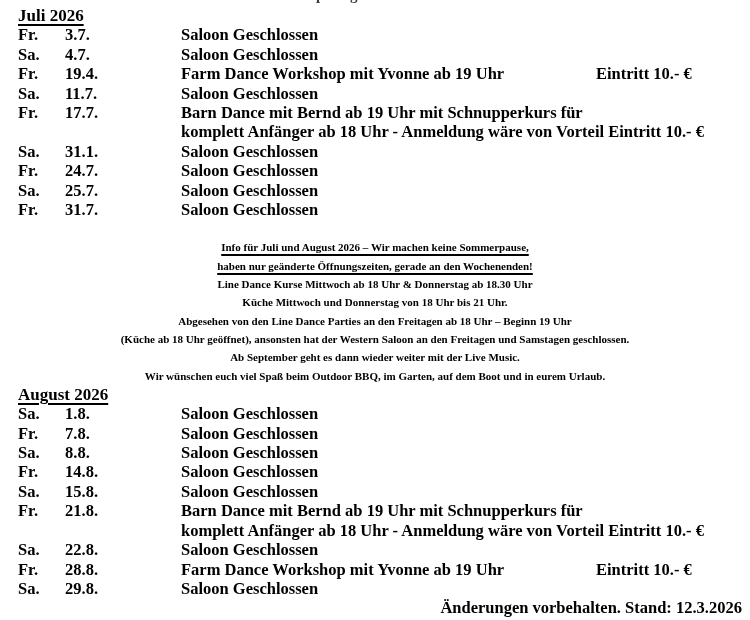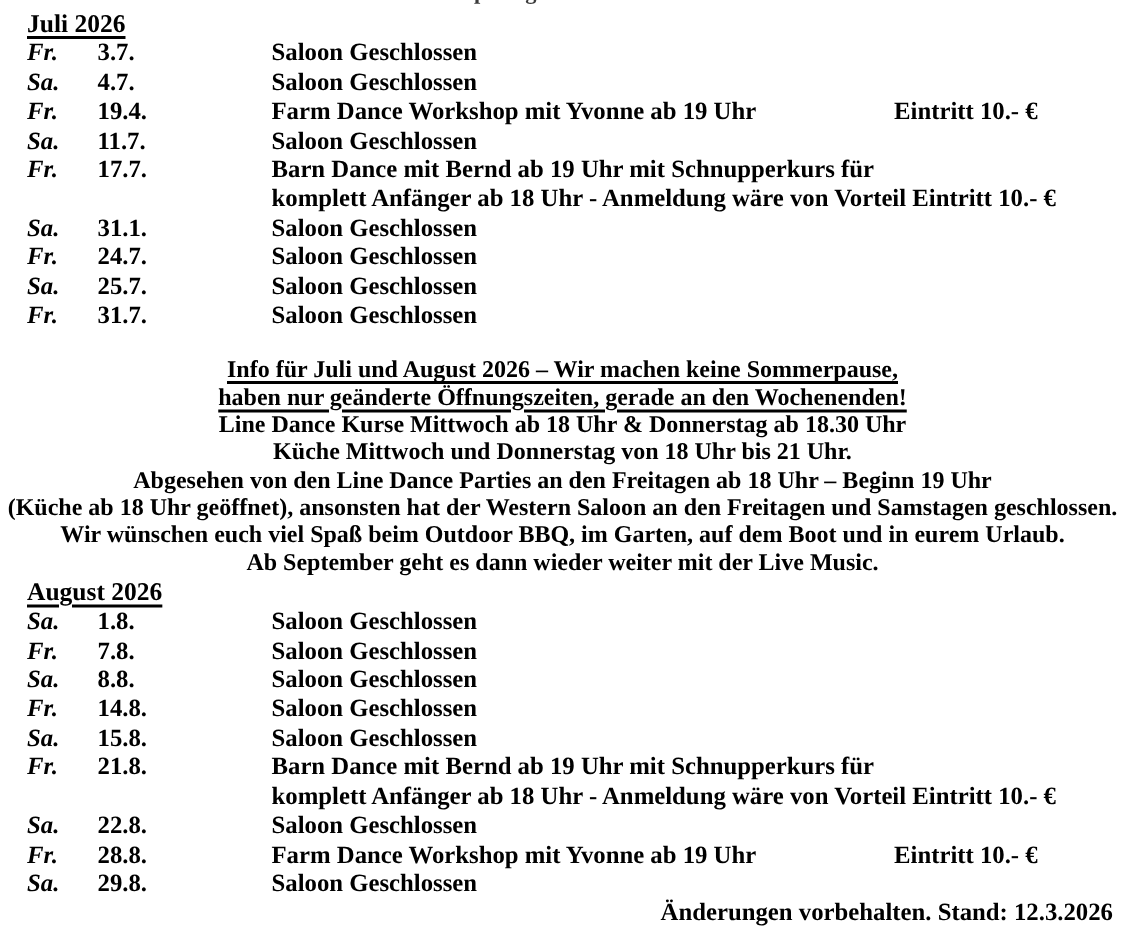--- a/index.html
+++ b/index.html
@@ -25,32 +25,32 @@
   }
 
   .section-title { font-size: 17px; line-height: 19.4px; white-space: nowrap; }
   .u {
     text-decoration: underline;
     text-decoration-thickness: 1.8px;
     text-underline-offset: 3px;
   }
 
   .row { position: relative; font-size: 16.5px; line-height: 19.4px; }
-  .day  { display: inline-block; width: 47px;  vertical-align: top; font-style: italic; }
+  .day  { display: inline-block; width: 47px;  vertical-align: top; }
   .date { display: inline-block; width: 116px; vertical-align: top; }
   .desc { white-space: nowrap; }
   .fee  { position: absolute; left: 578px; top: 0; white-space: nowrap; }
   .line2 { margin-left: 163px; white-space: nowrap; }
 
   .info {
     margin-left: -18px; margin-right: -8px;
     margin-top: 19px;
     text-align: center;
   }
-  .info-line { font-size: 16px; line-height: 18.3px; white-space: nowrap; }
+  .info-line { font-size: 11px; line-height: 18.3px; white-space: nowrap; }
 
   .footer {
     font-size: 16.5px; line-height: 19.4px;
     text-align: right;
     white-space: nowrap;
   }
 </style>
 </head>
 <body>
 
@@ -77,22 +77,22 @@
       </div>
   </section>
 
   <div class="info">
       <div class="info-line"><span class="u">Info für Juli und August 2026 – Wir machen keine Sommerpause,</span></div>
       <div class="info-line"><span class="u">haben nur geänderte Öffnungszeiten, gerade an den Wochenenden!</span></div>
       <div class="info-line"><span>Line Dance Kurse Mittwoch ab 18 Uhr &amp; Donnerstag ab 18.30 Uhr</span></div>
       <div class="info-line"><span>Küche Mittwoch und Donnerstag von 18 Uhr bis 21 Uhr.</span></div>
       <div class="info-line"><span>Abgesehen von den Line Dance Parties an den Freitagen ab 18 Uhr – Beginn 19 Uhr</span></div>
       <div class="info-line"><span>(Küche ab 18 Uhr geöffnet), ansonsten hat der Western Saloon an den Freitagen und Samstagen geschlossen.</span></div>
+      <div class="info-line"><span>Ab September geht es dann wieder weiter mit der Live Music.</span></div>
       <div class="info-line"><span>Wir wünschen euch viel Spaß beim Outdoor BBQ, im Garten, auf dem Boot und in eurem Urlaub.</span></div>
-      <div class="info-line"><span>Ab September geht es dann wieder weiter mit der Live Music.</span></div>
     </div>
 
   <section class="sched">
     <div class="section-title">
       <span class="u">August 2026</span>
     </div>
     <div class="rows">
         <div class="row"><span class="day">Sa.</span><span class="date">1.8.</span><span class="desc">Saloon Geschlossen</span></div>
         <div class="row"><span class="day">Fr.</span><span class="date">7.8.</span><span class="desc">Saloon Geschlossen</span></div>
         <div class="row"><span class="day">Sa.</span><span class="date">8.8.</span><span class="desc">Saloon Geschlossen</span></div>

